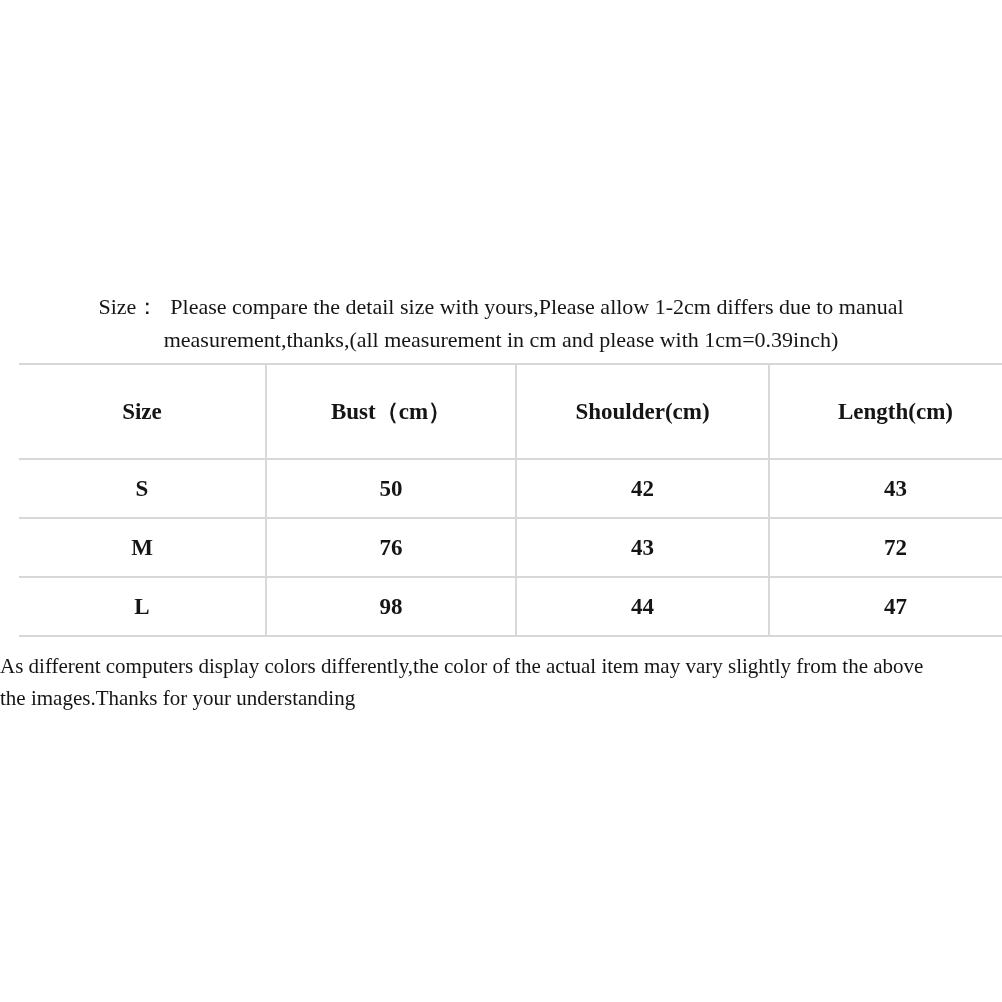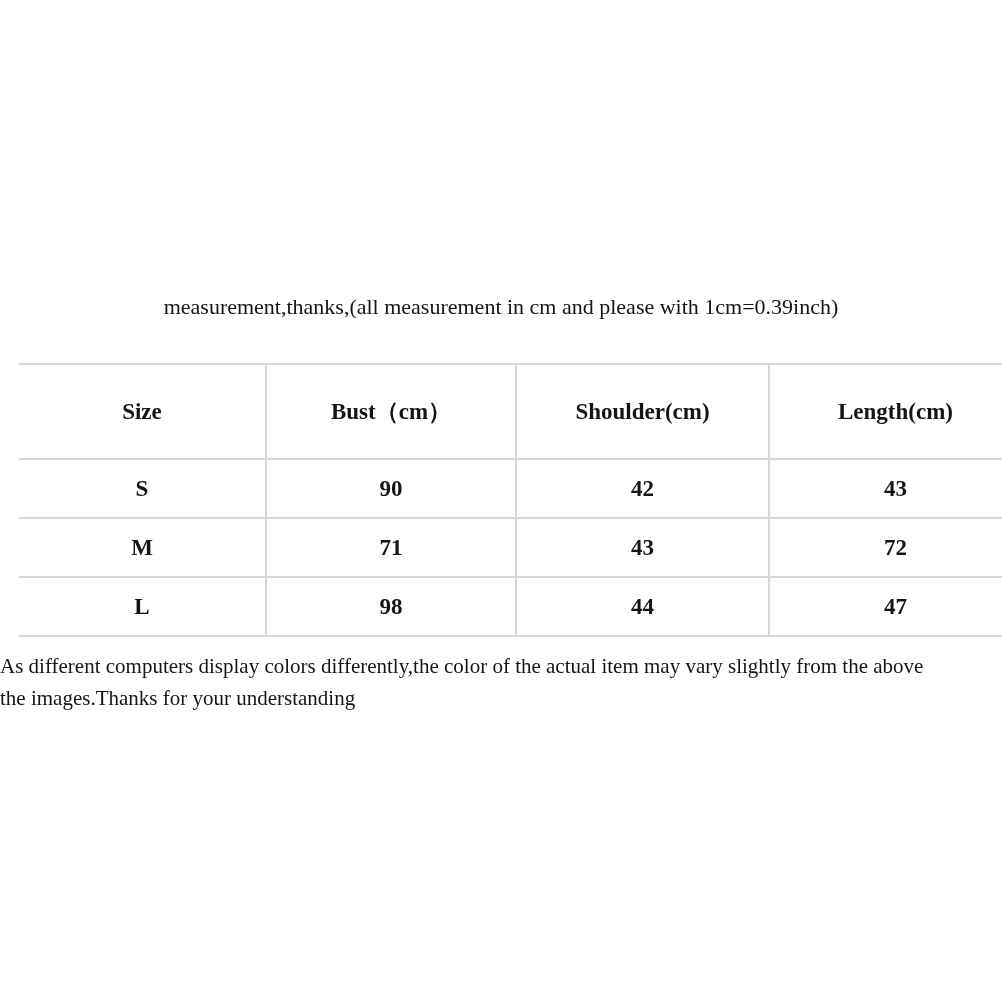--- a/index.html
+++ b/index.html
@@ -43,20 +43,23 @@
     font-size: 21px; line-height: 32px;
     white-space: nowrap;
   }
 </style>
 </head>
 <body>
 
 <div class="page">
 
   <div class="intro">
+    <div>
+      <span class="label">Size：</span><span>Please compare the detail size with yours,Please allow 1-2cm differs due to manual</span>
+    </div>
     <div>measurement,thanks,(all measurement in cm and please with 1cm=0.39inch)</div>
   </div>
 
   <div class="size-table-wrap">
     <table class="size-table">
       <colgroup>
         <col class="c1">
           <col class="c2">
           <col class="c3">
           <col class="c4">
@@ -65,27 +68,27 @@
         <tr>
           <th>Size</th>
           <th>Bust（cm）</th>
           <th>Shoulder(cm)</th>
           <th>Length(cm)</th>
         </tr>
       </thead>
       <tbody>
         <tr>
           <td>S</td>
-          <td>90</td>
+          <td>50</td>
           <td>42</td>
           <td>43</td>
         </tr>
         <tr>
           <td>M</td>
-          <td>71</td>
+          <td>76</td>
           <td>43</td>
           <td>72</td>
         </tr>
         <tr>
           <td>L</td>
           <td>98</td>
           <td>44</td>
           <td>47</td>
         </tr>
       </tbody>

